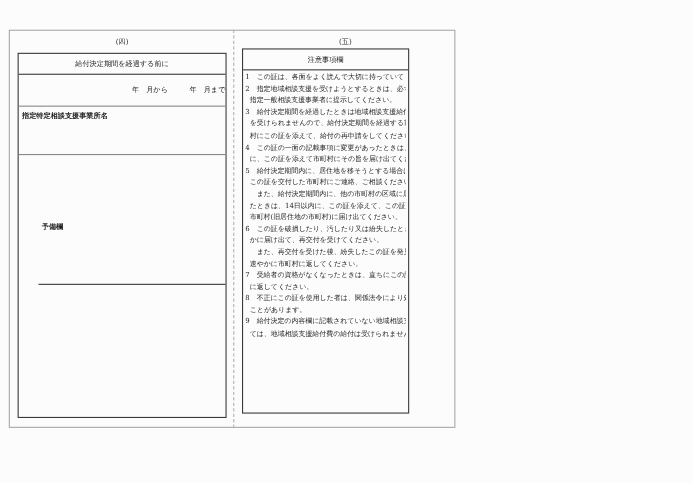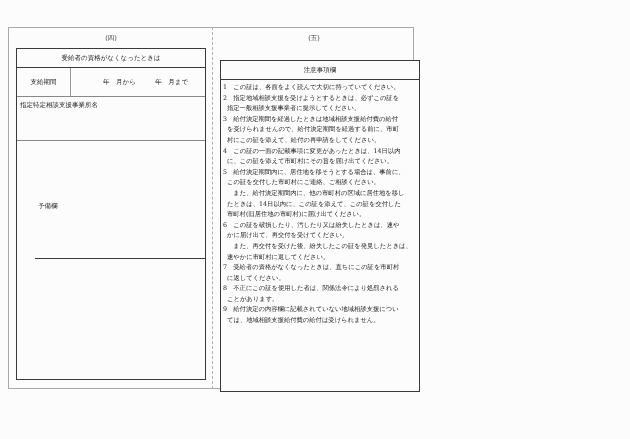--- a/index.html
+++ b/index.html
@@ -5,51 +5,50 @@
   html, body { margin:0; padding:0; }
   body { width:630px; height:439px; background:#fcfcfc; position:relative; overflow:hidden;
          font-family:"DejaVu Serif","Liberation Serif",serif; color:#222; }
   .outer { position:absolute; left:8px; top:27px; width:406px; height:362px;
            border:1px solid #a8a8a8; box-sizing:border-box; }
   .divider { position:absolute; left:212px; top:27px; width:0; height:362px;
              border-left:1px dashed #b0b0b0; }
   .panel-label { position:absolute; top:34px; font-size:6.5px; text-align:center; color:#333; }
   .box { position:absolute; border:1.5px solid #3a3a3a; box-sizing:border-box; background:#fcfcfc; }
   .left-box { left:16px; top:48px; width:190px; height:332px; }
-  .right-box { left:220px; top:60px; width:200px; height:332px; }
+  .right-box { left:220px; top:44px; width:152px; height:332px; }
   .row { position:absolute; left:0; right:0; box-sizing:border-box; }
   .title-row { top:0; height:19px; border-bottom:1.5px solid #3a3a3a; font-size:6.5px;
                display:flex; align-items:center; justify-content:center; }
   .period-row { top:19px; height:29px; border-bottom:1px solid #888; display:flex; font-size:6.5px; }
   .period-label { width:53px; border-right:1px solid #999; display:flex; align-items:center; justify-content:center; }
-  .period-value { flex:1; display:flex; align-items:center; padding-left:32px; }
+  .period-value { flex:1; display:flex; align-items:center; padding-left:32px;justify-content:flex-end; }
   .period-value span { white-space:pre; }
-  .field-row { font-size:6.5px; padding:4px 3px; border-bottom:1px solid #888; }
+  .field-row { font-size:6.5px; padding:4px 3px; border-bottom:1px solid #888;font-weight:bold; }
   .r-facility { top:48px; height:44px; }
   .r-monitor { top:92px; height:57px; border-bottom:1.5px solid #3a3a3a; }
   .r-remarks { top:149px; height:61px; border-bottom:1.5px solid #3a3a3a;margin-left:18px; }
   .r-blank { top:210px; bottom:0; border-bottom:none; }
   .notes-header { top:0; height:19px; border-bottom:1.5px solid #3a3a3a; font-size:6.5px;
                   display:flex; align-items:center; justify-content:center; }
   .notes { position:absolute; top:21px; left:2px; right:2px; font-size:6.3px; line-height:10.6px; }
   .note-line { white-space:nowrap; overflow:hidden; }
 </style>
 </head>
 <body>
 
 <div class="outer"></div>
 <div class="divider"></div>
 
 <div class="panel-label" style="left:16px;width:190px;">(四)</div>
 <div class="panel-label" style="left:220px;width:188px;">(五)</div>
 
 <div class="box left-box">
-  <div class="row title-row">受給者の資格がなくなったときは</div>
+  <div class="row title-row">給付決定期間を経過する前に</div>
   <div class="row period-row">
-    <div class="period-label">支給期間</div>
     <div class="period-value">
         <span>年　月から　　　年　月まで</span>
       </div>
   </div>
   <div class="row field-row r-facility">
     <span>指定特定相談支援事業所名</span>
   </div>
   <div class="row field-row r-remarks">
     <span>予備欄</span>
   </div>

